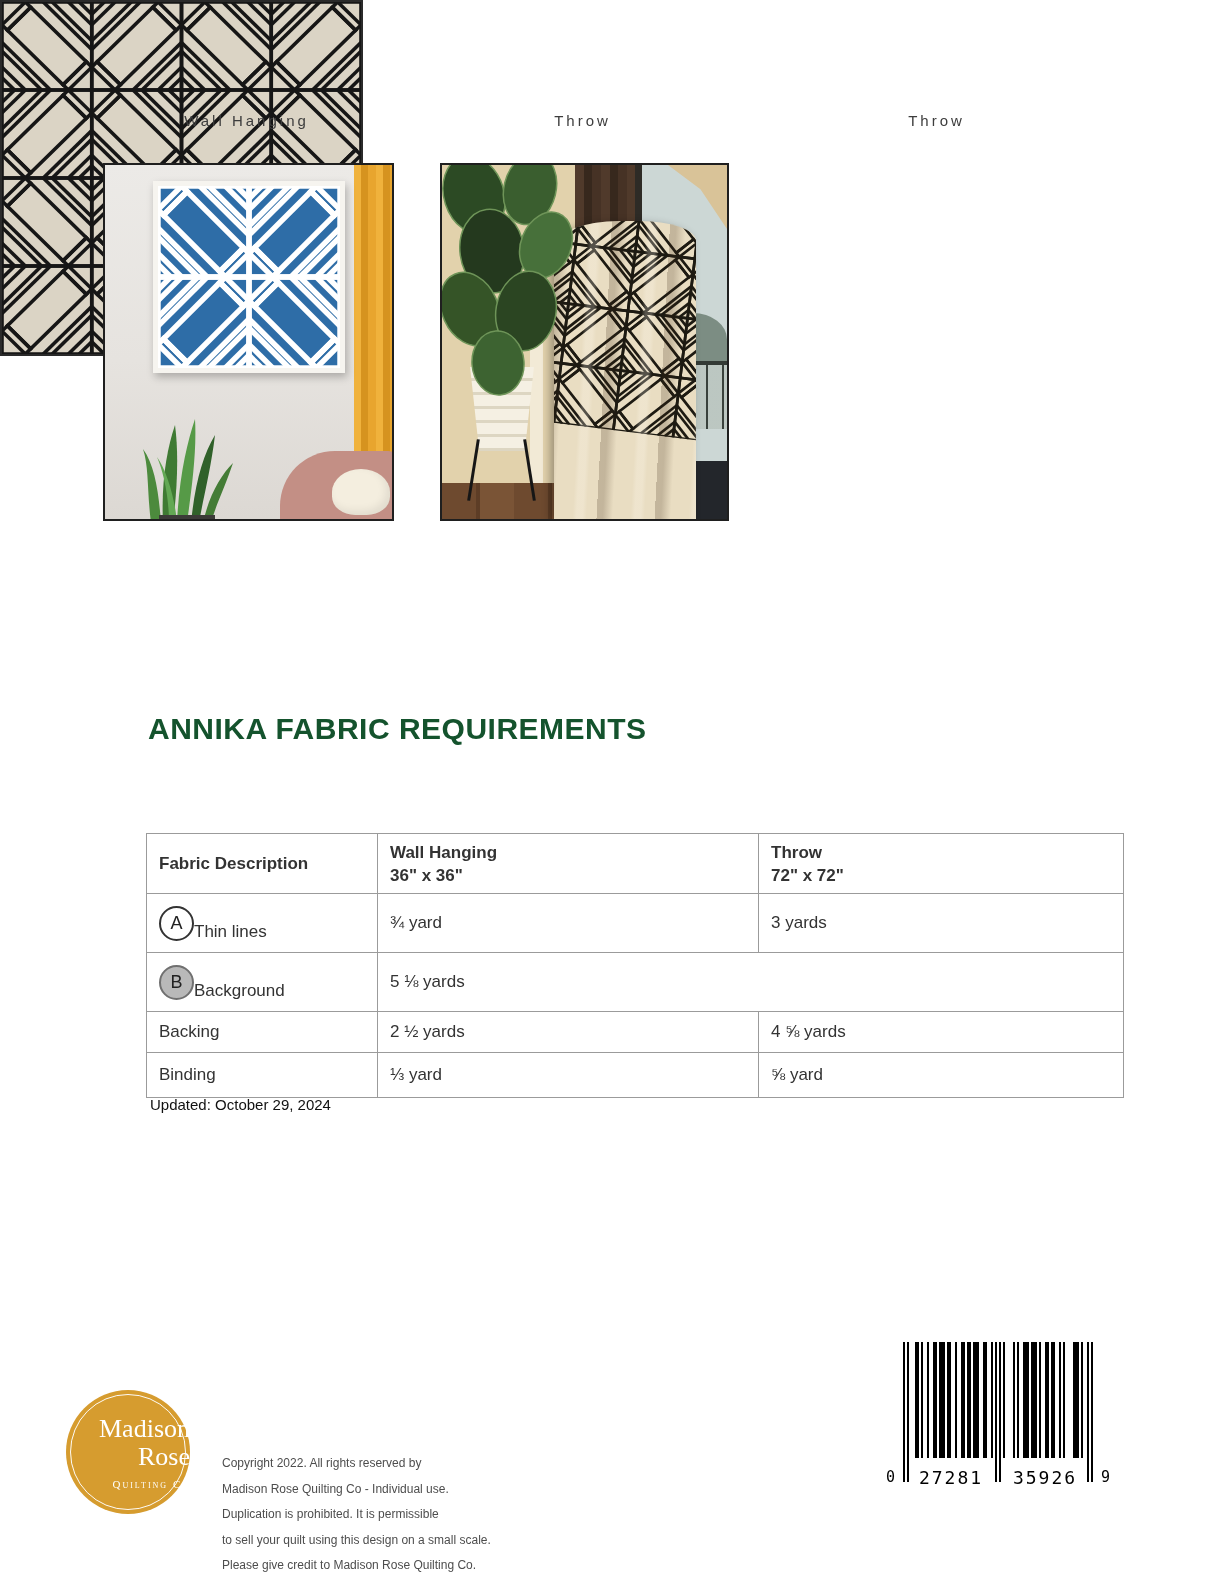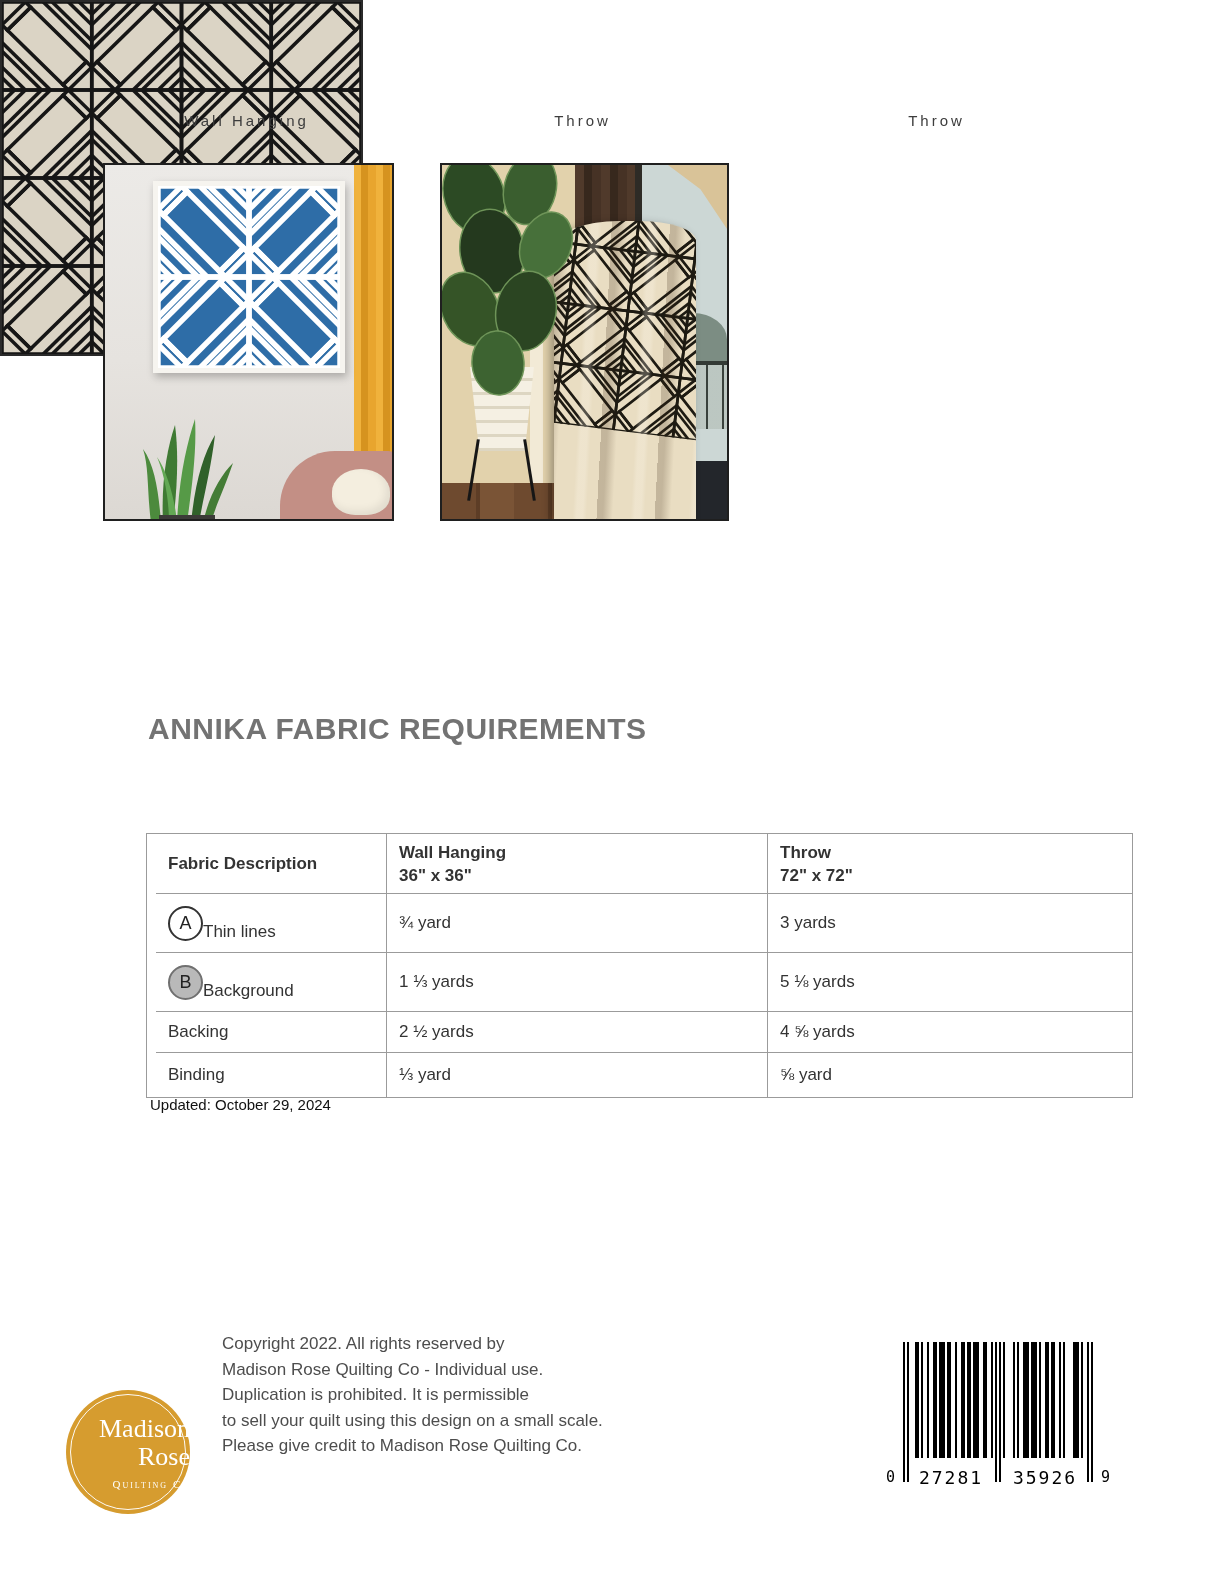--- a/index.html
+++ b/index.html
@@ -63,22 +63,22 @@
   .pot2{position:absolute;left:22px;top:202px;width:76px;height:84px;
     background:repeating-linear-gradient(180deg,#f5f0e3 0 11px,#ddd6c2 11px 14px);
     clip-path:polygon(8% 0,92% 0,80% 100%,20% 100%);}
   .stand-leg{position:absolute;width:3px;height:62px;background:#161616;bottom:18px;}
   .plant2{position:absolute;left:-8px;top:-6px;}
 
   
   .plant1{position:absolute;left:28px;bottom:-4px;}
 
   
-  #title{left:148px;top:712px;font-size:30px;font-weight:600;letter-spacing:.5px;color:#737373;}
-  #fabric-table{left:146px;top:833px;width:976px;border:1px solid #9b9b9b;font-size:17px;color:#333;padding-left:9px;}
+  #title{left:148px;top:712px;font-size:30px;font-weight:600;letter-spacing:.5px;color:#14532d;}
+  #fabric-table{left:146px;top:833px;width:976px;border:1px solid #9b9b9b;font-size:17px;color:#333;}
   .t-row{display:flex;border-top:1px solid #9b9b9b;}
   .t-row:first-child{border-top:none;}
   .t-cell{padding-left:12px;display:flex;align-items:center;box-sizing:border-box;}
   .c1{width:230px;}
   .c2{width:381px;border-left:1px solid #9b9b9b;}
   .c3{width:365px;border-left:1px solid #9b9b9b;}
   .t-head{height:59px;}
   .t-head .t-cell{flex-direction:column;align-items:flex-start;justify-content:center;font-weight:700;line-height:23px;}
   .r-a,.r-b{height:58px;}
   .r-backing{height:40px;}
@@ -92,21 +92,21 @@
 
   
   #logo{left:66px;top:1390px;width:124px;height:124px;border-radius:50%;background:var(--gold);
     display:flex;flex-direction:column;align-items:flex-end;justify-content:center;color:#fff;}
   #logo::after{content:"";position:absolute;inset:4px;border:1.5px solid rgba(255,255,255,.95);border-radius:50%;}
   .logo-line{font-family:"Liberation Serif", serif;font-size:26px;line-height:28px;}
   .logo-sub{font-family:Liberation Serif, serif;font-variant:small-caps;font-size:11px;
     letter-spacing:2px;margin-top:7px;}
 
   
-  #copyright{left:222px;top:1331px;font-size:17px;line-height:25.5px;color:#4d4d4d;}
+  #copyright{left:222px;top:1451px;font-size:12px;line-height:25.5px;color:#4d4d4d;}
 
   
   #barcode{left:903px;top:1342px;width:190px;height:146px;}
   #barcode-num{position:absolute;left:0;right:0;bottom:0;height:26px;font-family:"DejaVu Sans Mono", monospace;
     font-size:18px;color:#000;}
   .bc-num{position:absolute;bottom:0;background:#fff;text-align:center;letter-spacing:2px;}
   .bc-left{left:-17px;font-size:15px;bottom:2px;background:transparent;}
   .bc-right{right:-19px;font-size:15px;bottom:2px;background:transparent;}
   .bc-g1{left:9px;width:78px;}
   .bc-g2{left:103px;width:78px;}
@@ -235,23 +235,20 @@
       </div>
     <div class="t-cell c3">
         <span>3 yards</span>
       </div>
   </div>
   <div class="t-row r-b">
     <div class="t-cell c1">
       <span class="badge badge-fill">B</span>
       <span class="badge-label">Background</span>
     </div>
-    <div class="t-cell c2">
-        <span>1 ⅓ yards</span>
-      </div>
     <div class="t-cell c3">
         <span>5 ⅛  yards</span>
       </div>
   </div>
   <div class="t-row r-backing">
     <div class="t-cell c1">
         <span>Backing</span>
       </div>
     <div class="t-cell c2">
         <span>2 ½ yards</span>

